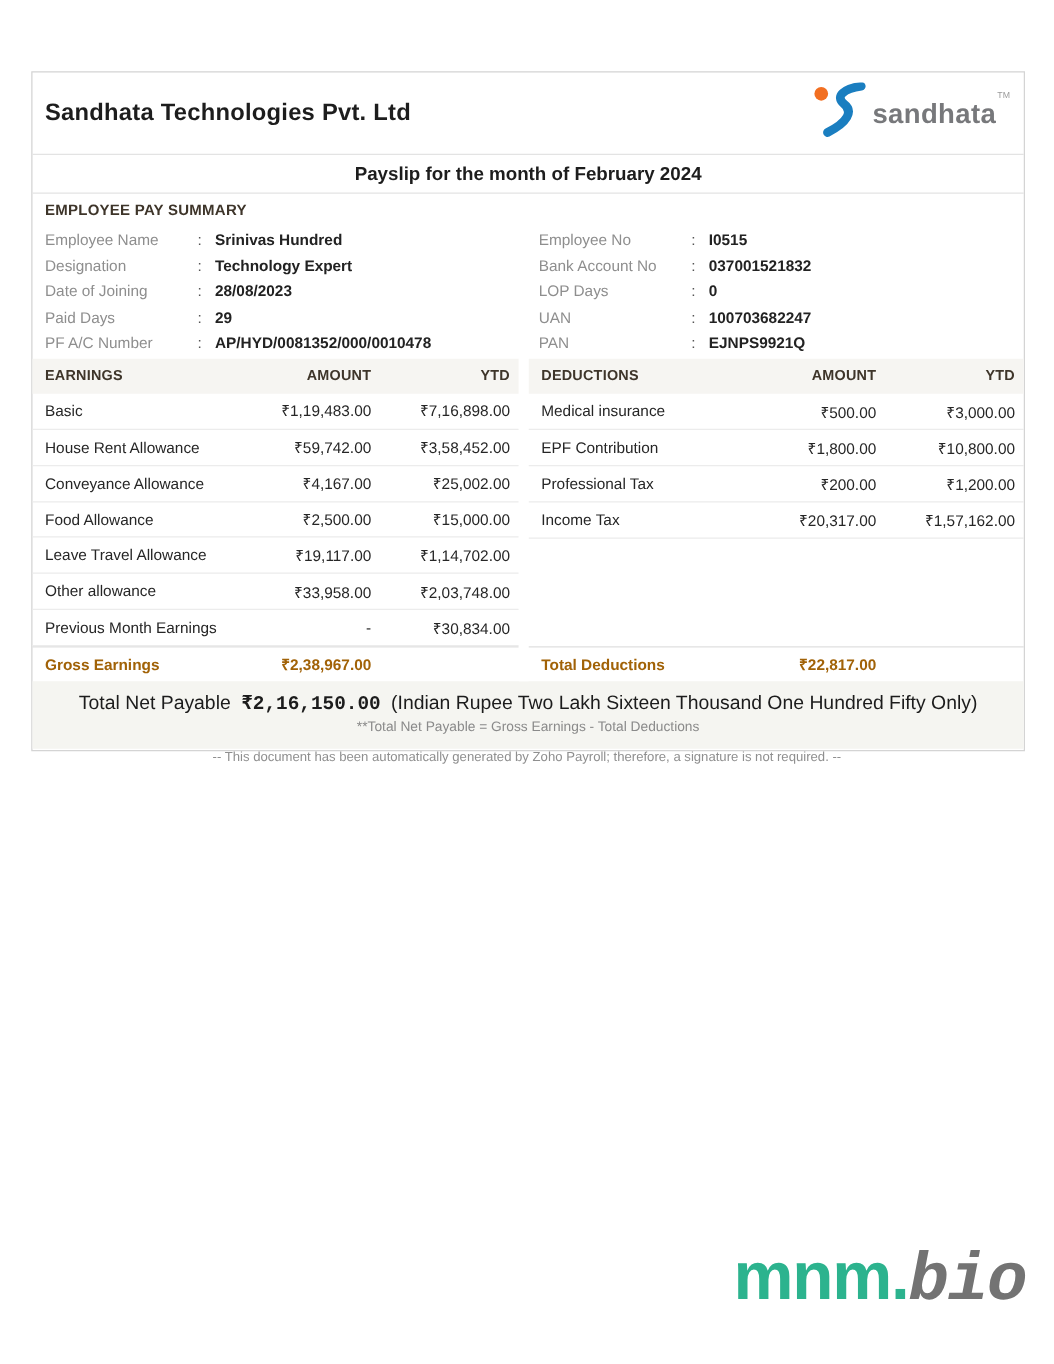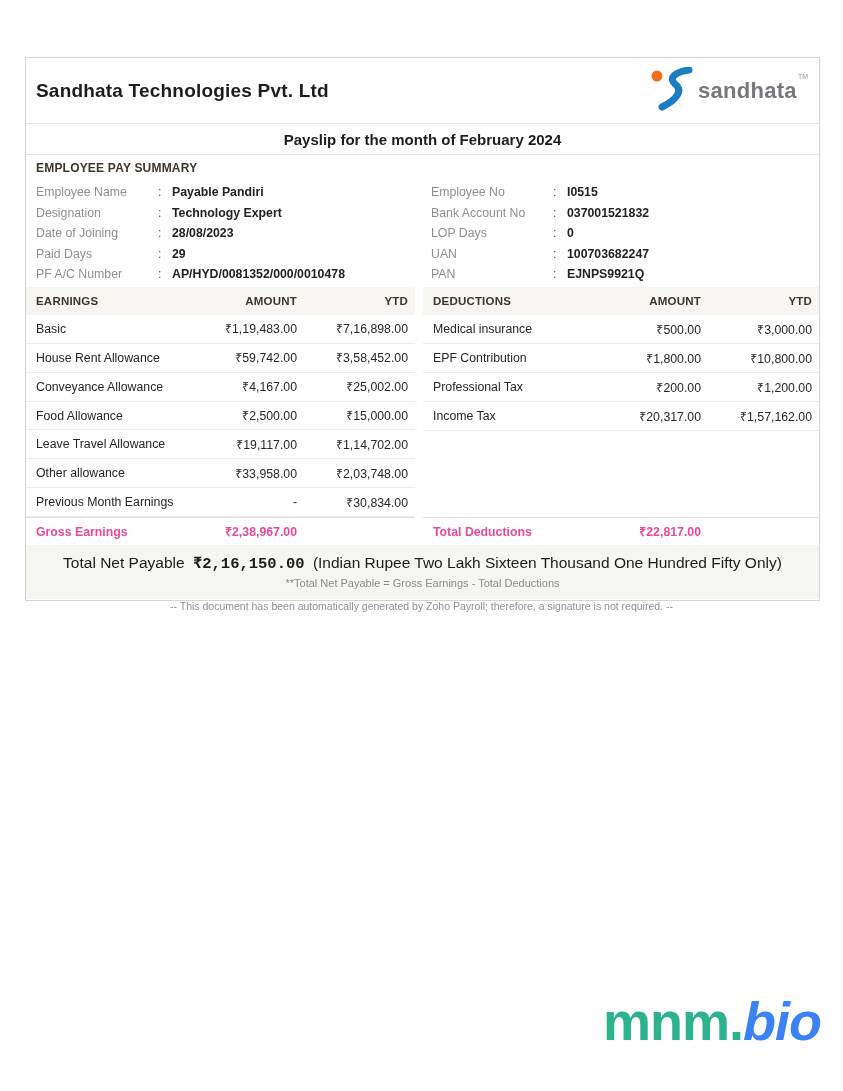--- a/index.html
+++ b/index.html
@@ -111,21 +111,21 @@
     border-bottom: 1px solid #ececec;
   }
   .paytable-earnings .pt-row:last-of-type { border-bottom: none; }
   .pt-total {
     margin-top: auto;
     display: flex;
     height: 28px;
     align-items: center;
     font-size: 12.3px;
     font-weight: 700;
-    color: #ec4899;
+    color: #a16207;
     border-top: 1px solid #e0e0e0;
   }
   .col-name { flex: 1; padding-left: 10px; text-align: left; }
   .col-amt  { width: 120px; text-align: right; }
   .col-ytd  { width: 118px; text-align: right; padding-right: 7px; }
 
   
   .net-payable {
     height: 54px;
     background: #f5f5f1;
@@ -149,21 +149,21 @@
   
   .watermark {
     position: absolute;
     top: 990px; right: 22px;
     font-size: 54px;
     font-weight: 800;
     letter-spacing: -1px;
     white-space: nowrap;
   }
   .wm-green { color: #2cb38e; }
-  .wm-dark  { color: #3b82f6; font-style: italic; }
+  .wm-dark  { color: #737373; font-style: italic; font-family: Liberation Mono, monospace; }
 </style>
 </head>
 <body>
 
 <div class="card">
 
   <div class="card-header">
     <div class="company-name">Sandhata Technologies Pvt. Ltd</div>
     <div class="logo">
       <span>
@@ -181,21 +181,21 @@
     <span class="title-text">Payslip for the month of February 2024</span>
   </div>
 
   <div class="summary">
     <div class="summary-heading">EMPLOYEE PAY SUMMARY</div>
     <div class="summary-cols">
       <div class="summary-col-left">
         <div class="sum-row">
           <span class="sum-label">Employee Name</span>
           <span class="sum-colon"></span>
-          <span class="sum-value">Payable Pandiri</span>
+          <span class="sum-value">Srinivas Hundred</span>
         </div>
         <div class="sum-row">
           <span class="sum-label">Designation</span>
           <span class="sum-colon"></span>
           <span class="sum-value">Technology Expert</span>
         </div>
         <div class="sum-row">
           <span class="sum-label">Date of Joining</span>
           <span class="sum-colon"></span>
           <span class="sum-value">28/08/2023</span>

